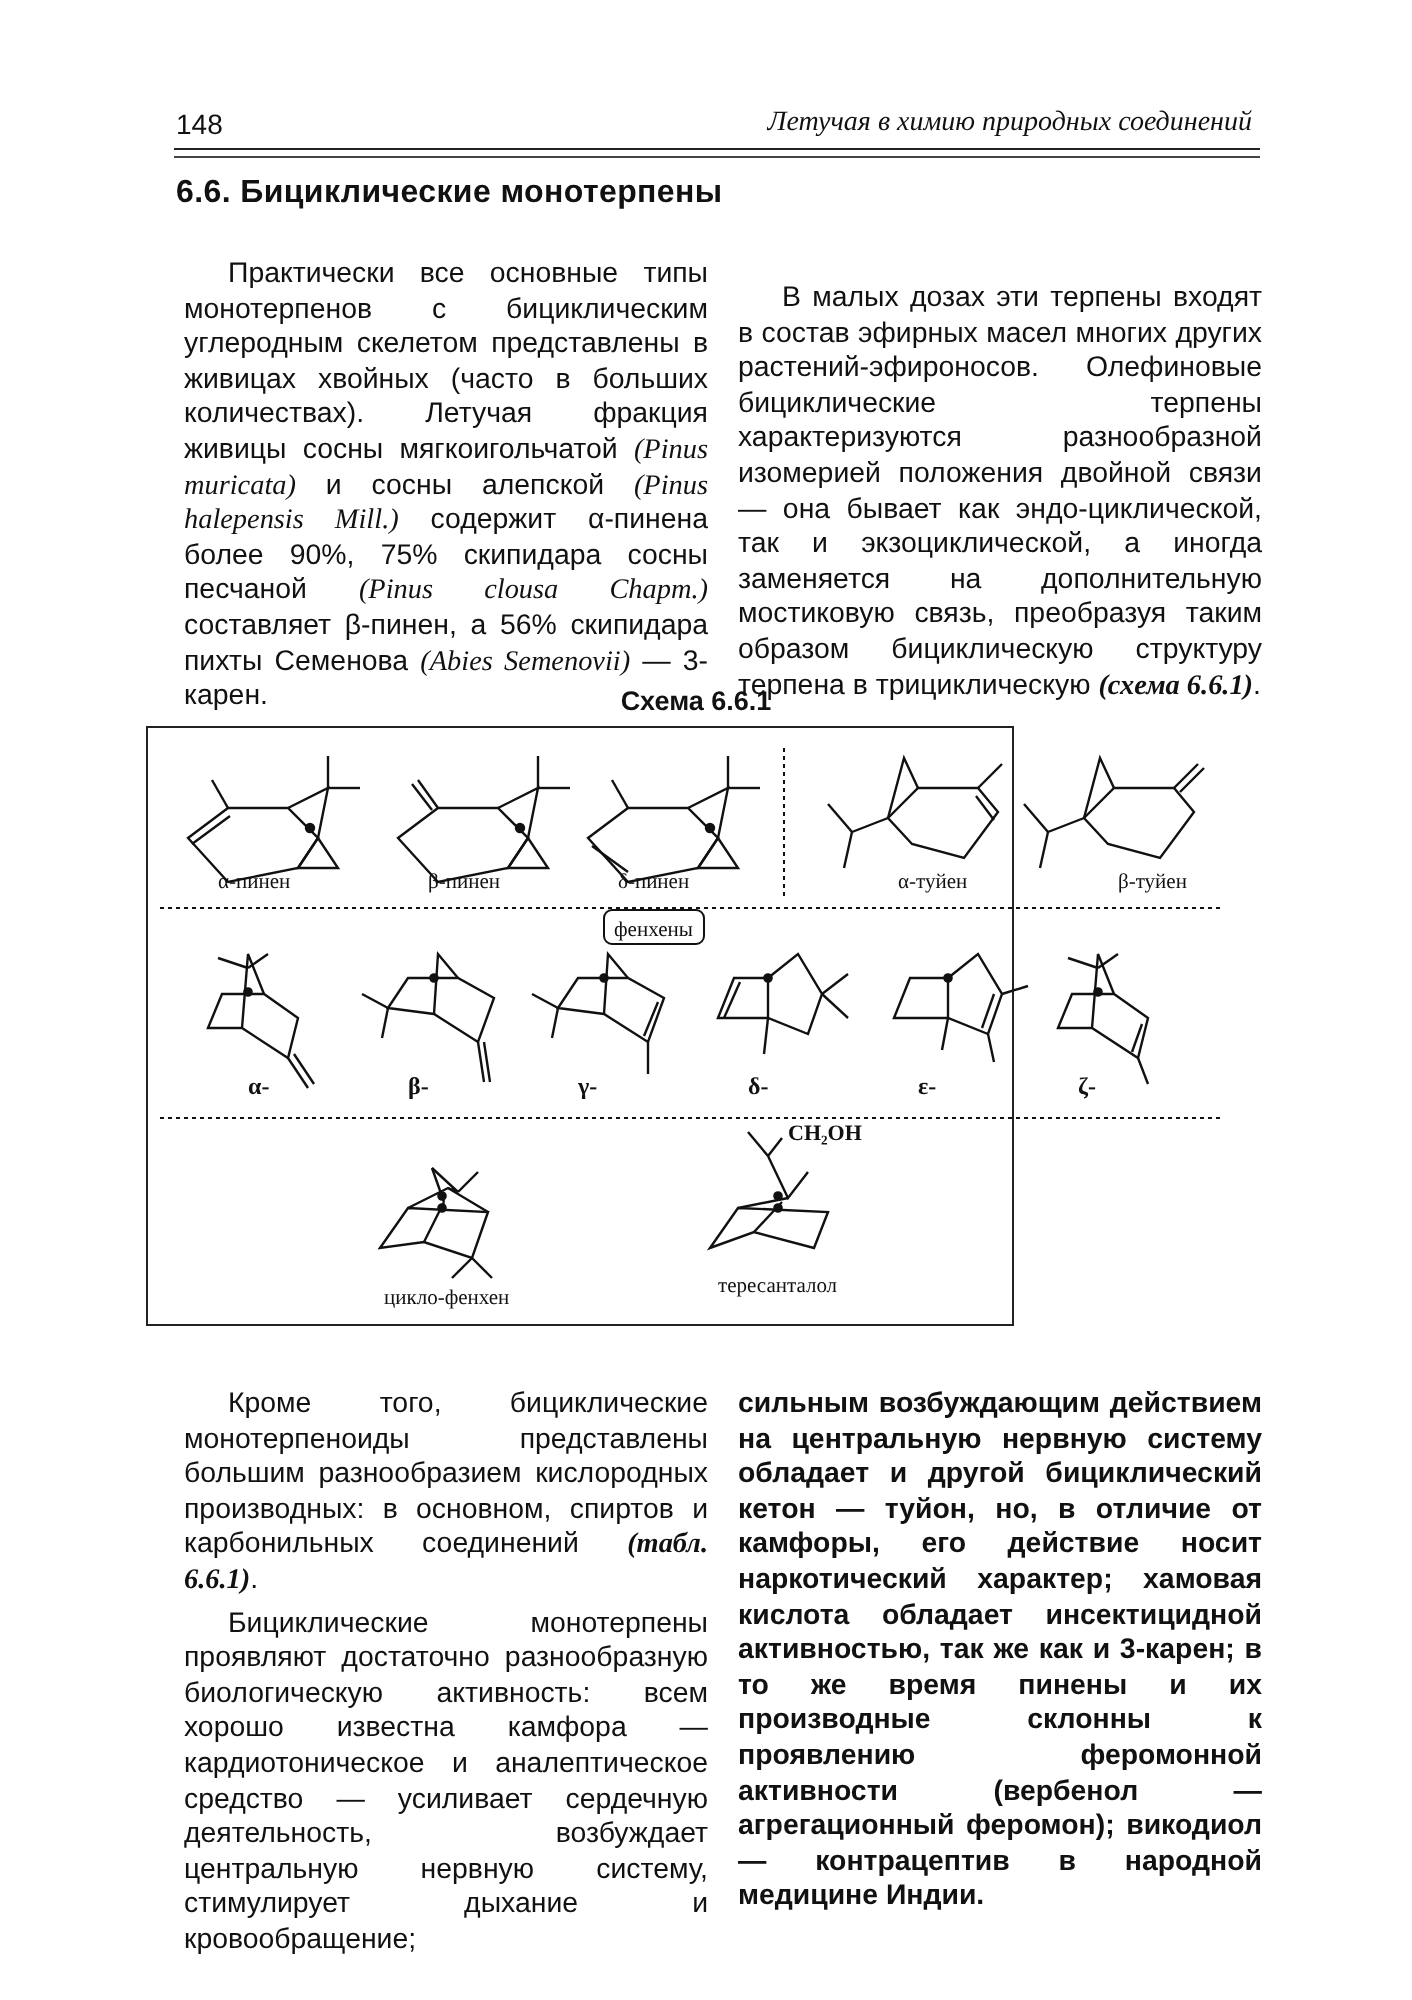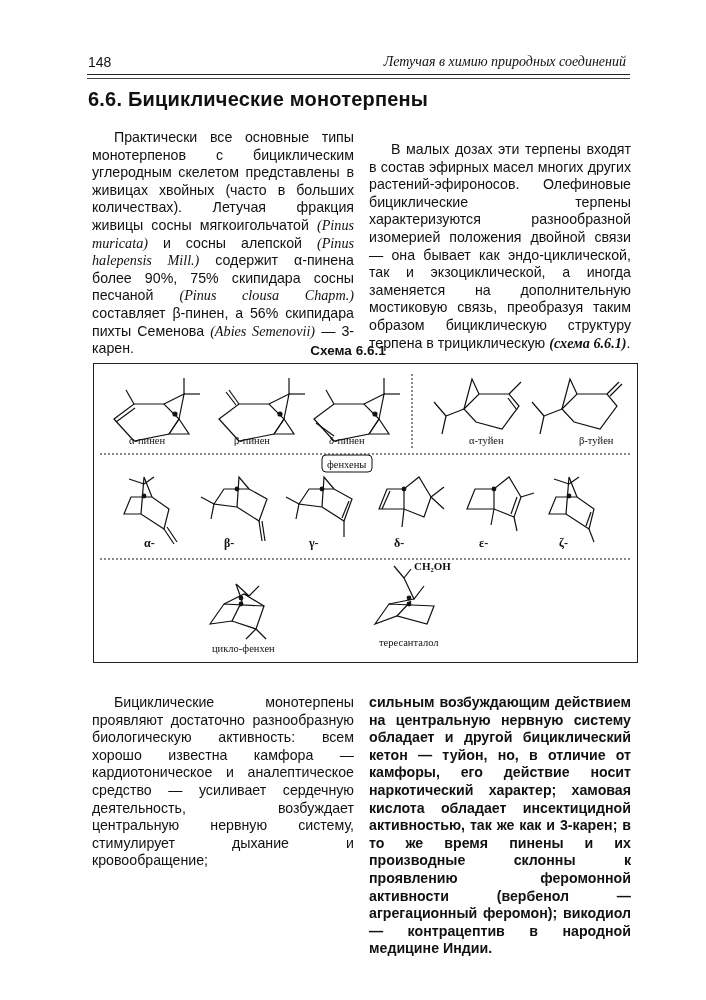--- a/index.html
+++ b/index.html
@@ -4,28 +4,28 @@
   <style>
     html, body { margin: 0; padding: 0; }
     body {
       width: 706px; height: 1000px; background: #ffffff; position: relative; overflow: hidden;
       font-family: "Liberation Sans", sans-serif; color: #111;
     }
     .page-num { position: absolute; left: 88px; top: 54px; font-size: 14px; }
     .running-head { position: absolute; right: 80px; top: 54px; font-size: 14px; font-style: italic; font-family: "Liberation Serif", serif; }
     .rule1 { position: absolute; left: 87px; right: 76px; top: 74px; border-top: 1.5px solid #222; }
     .rule2 { position: absolute; left: 87px; right: 76px; top: 78px; border-top: 1px solid #444; }
-    .section-title { position: absolute; left: 88px; top: 88px; font-size: 20px; font-weight: bold; margin: 0; letter-spacing: 0.2px; }
+    .section-title { position: absolute; left: 88px; top: 88px; font-size: 16px; font-weight: bold; margin: 0; letter-spacing: 0.2px; }
     .col { position: absolute; width: 270px; font-size: 14.2px; line-height: 17.6px; text-align: justify; }
     .col p { margin: 4px; text-indent: 22px; }
     .col p.noindent { text-indent: 0; }
     .it { font-family: "Liberation Serif", serif; font-style: italic; }
     .bit { font-family: "Liberation Serif", serif; font-style: italic; font-weight: bold; }
     .scheme-caption { position: absolute; left: 0; width: 696px; top: 343px; text-align: center; font-weight: bold; font-size: 13.5px; }
-    .scheme-box { position: absolute; left: 93px; top: 363px; width: 545px; height: 300px; border: 1.5px solid #222; box-sizing: border-box; }
+    .scheme-box { position: absolute; left: 73px; top: 363px; width: 434px; height: 300px; border: 1.5px solid #222; box-sizing: border-box; }
     .scheme-box svg { position: absolute; left: 0; top: 0; }
     .mol-label { font-family: "Liberation Serif", serif; font-size: 10.5px; fill: #111; }
     .mol-label-b { font-family: "Liberation Serif", serif; font-size: 12px; font-weight: bold; fill: #111; }
   </style>
 </head>
 <body>
 
 <div class="page-num">148</div>
 <div class="running-head">Летучая в химию природных соединений</div>
 <div class="rule1"></div>
@@ -198,18 +198,19 @@
       <circle cx="40" cy="30" r="1.8" fill="#111"></circle>
     </g>
     <text class="mol-label" x="320" y="206" stroke="none" style="font-size:11px;font-weight:bold;">CH₂OH</text>
 
     <text class="mol-label" x="118" y="288" stroke="none">цикло-фенхен</text>
     <text class="mol-label" x="285" y="282" stroke="none">тересанталол</text>
   </svg>
 </div>
 
 <div class="col" style="left:88px; top:690px;">
+  <p><span>Кроме того, бициклические монотерпеноиды представлены большим разнообразием кислородных производных: в основном, спиртов и карбонильных соединений </span><span class="bit">(табл. 6.6.1)</span><span>.</span></p>
   <p>Бициклические монотерпены проявляют достаточно разнообразную биологическую активность: всем хорошо известна камфора — кардиотоническое и аналептическое средство — усиливает сердечную деятельность, возбуждает центральную нервную систему, стимулирует дыхание и кровообращение;</p>
 </div>
 
 <div class="col" style="left:365px; top:690px;font-weight:bold;">
   <p class="noindent">сильным возбуждающим действием на центральную нервную систему обладает и другой бициклический кетон — туйон, но, в отличие от камфоры, его действие носит наркотический характер; хамовая кислота обладает инсектицидной активностью, так же как и 3-карен; в то же время пинены и их производные склонны к проявлению феромонной активности (вербенол — агрегационный феромон); викодиол — контрацептив в народной медицине Индии.</p>
 </div>
 
 </body></html>

